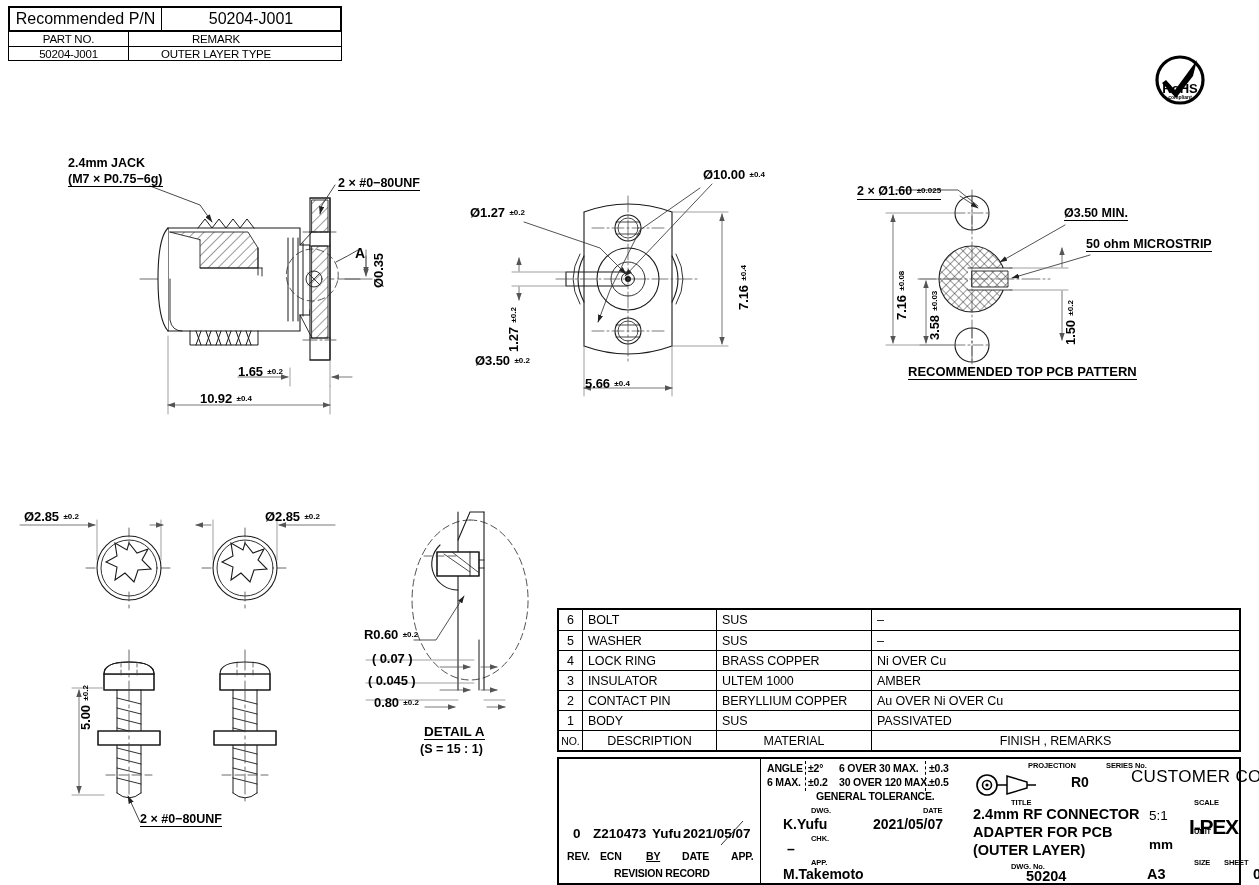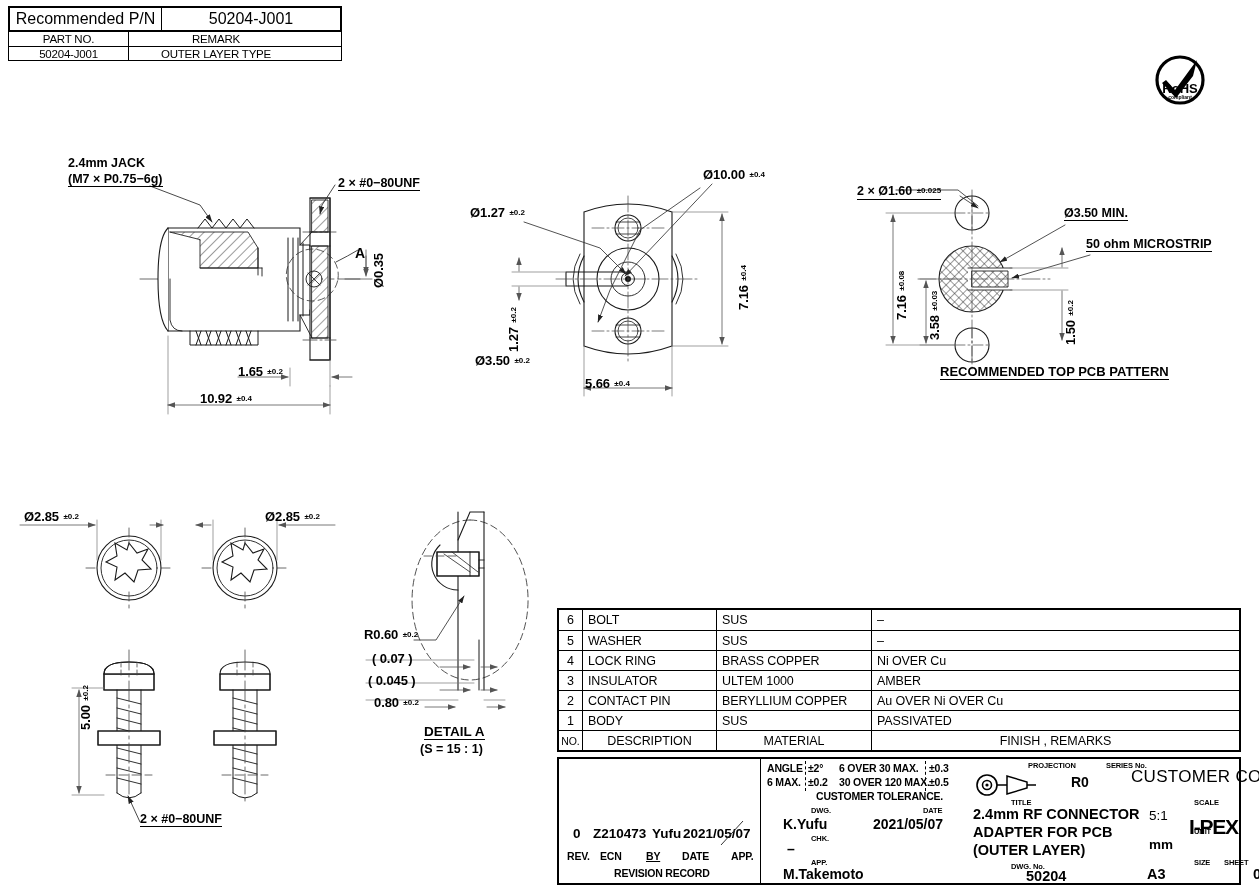--- a/index.html
+++ b/index.html
@@ -416,21 +416,21 @@
   <span class="tol">±0.08</span>
 </div>
 <div class="t vdim" style="left:926px; top:340px; transform:rotate(-90deg);">
   <span class="dim">3.58</span>
   <span class="tol">±0.03</span>
 </div>
 <div class="t vdim" style="left:1062px; top:345px; transform:rotate(-90deg);">
   <span class="dim">1.50</span>
   <span class="tol">±0.2</span>
 </div>
-<div class="t note underline" style="left:908px; top:365px; font-size:13px;margin-left:32px;">RECOMMENDED TOP PCB PATTERN</div>
+<div class="t note underline" style="left:908px; top:365px; font-size:13px;">RECOMMENDED TOP PCB PATTERN</div>
 
 <div class="t" style="left:24px; top:508px;">
   <span class="dim">Ø2.85</span>
   <span class="tol">±0.2</span>
 </div>
 <div class="t" style="left:265px; top:508px;">
   <span class="dim">Ø2.85</span>
   <span class="tol">±0.2</span>
 </div>
 <div class="t vdim" style="left:77px; top:730px; transform:rotate(-90deg);">
@@ -520,21 +520,21 @@
 
     <div id="tol-row">
       <div class="t tb-small" style="left:6px; top:4px;">ANGLE</div>
       <div class="t tb-small" style="left:47px; top:4px;">±2°</div>
       <div class="t tb-small" style="left:78px; top:4px;">6 OVER 30 MAX.</div>
       <div class="t tb-small" style="left:168px; top:4px;">±0.3</div>
       <div class="t tb-small" style="left:6px; top:18px;">6 MAX.</div>
       <div class="t tb-small" style="left:47px; top:18px;">±0.2</div>
       <div class="t tb-small" style="left:78px; top:18px;">30 OVER 120 MAX.</div>
       <div class="t tb-small" style="left:168px; top:18px;">±0.5</div>
-      <div class="t tb-small" style="left:55px; top:32px;">CUSTOMER TOLERANCE.</div>
+      <div class="t tb-small" style="left:55px; top:32px;">GENERAL TOLERANCE.</div>
       <div class="divv" style="left:44px; top:2px; height:30px;"></div>
       <div class="divv" style="left:164px; top:2px; height:30px;"></div>
     </div>
 
     <div class="t tb-lab" style="left:222px; top:3px;">PROJECTION</div>
     <svg class="abs" style="left:212px; top:13px; width:70px; height:26px;">
       <circle cx="14" cy="13" r="10" fill="none" stroke="#000" stroke-width="1.6"></circle>
       <circle cx="14" cy="13" r="4.5" fill="none" stroke="#000" stroke-width="1.6"></circle>
       <circle cx="14" cy="13" r="1.6" fill="#000"></circle>
       <path d="M24 13 H 34" stroke="#000" stroke-width="1.5"></path>

